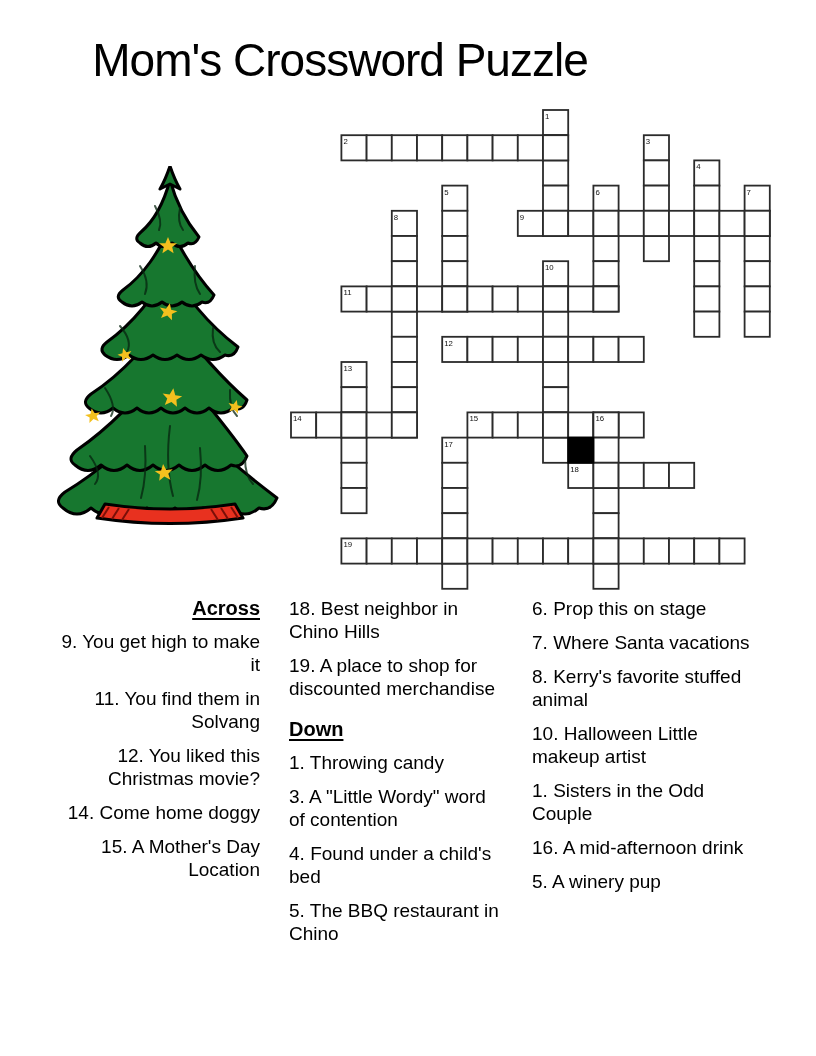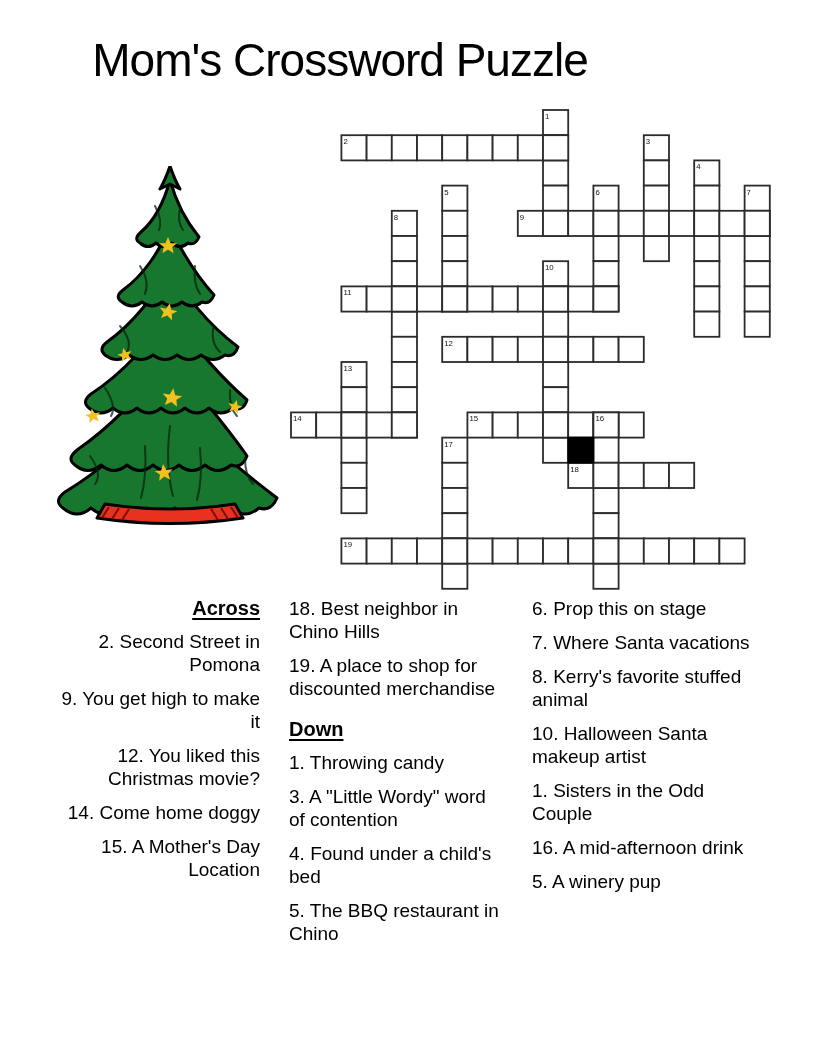--- a/index.html
+++ b/index.html
@@ -239,22 +239,22 @@
       <text x="179.4" y="312.4" font-size="7.8" fill="#111111">15</text>
       <text x="305.4" y="312.4" font-size="7.8" fill="#111111">16</text>
       <text x="154.2" y="337.59999999999997" font-size="7.8" fill="#111111">17</text>
       <text x="280.2" y="362.8" font-size="7.8" fill="#111111">18</text>
       <text x="53.4" y="438.4" font-size="7.8" fill="#111111">19</text>
     </svg></div>
 
 <div class="cluecol" id="col1">
   <div class="hdr">Across</div>
   <div id="list-a1">
-      <p class="clue"><b>2.</b> <span>Second Street in Pomona</span></p>
       <p class="clue"><b>9.</b> <span>You get high to make it</span></p>
+      <p class="clue"><b>11.</b> <span>You find them in Solvang</span></p>
       <p class="clue"><b>12.</b> <span>You liked this Christmas movie?</span></p>
       <p class="clue"><b>14.</b> <span>Come home doggy</span></p>
       <p class="clue"><b>15.</b> <span>A Mother's Day Location</span></p>
     </div>
 </div>
 <div class="cluecol" id="col2">
   <div id="list-a2">
       <p class="clue"><b>18.</b> <span>Best neighbor in Chino Hills</span></p>
       <p class="clue"><b>19.</b> <span>A place to shop for discounted merchandise</span></p>
     </div>
@@ -264,18 +264,18 @@
       <p class="clue"><b>3.</b> <span>A "Little Wordy" word of contention</span></p>
       <p class="clue"><b>4.</b> <span>Found under a child's bed</span></p>
       <p class="clue"><b>5.</b> <span>The BBQ restaurant in Chino</span></p>
     </div>
 </div>
 <div class="cluecol" id="col3">
   <div id="list-d2">
       <p class="clue"><b>6.</b> <span>Prop this on stage</span></p>
       <p class="clue"><b>7.</b> <span>Where Santa vacations</span></p>
       <p class="clue"><b>8.</b> <span>Kerry's favorite stuffed animal</span></p>
-      <p class="clue"><b>10.</b> <span>Halloween Santa makeup artist</span></p>
+      <p class="clue"><b>10.</b> <span>Halloween Little makeup artist</span></p>
       <p class="clue"><b>1.</b> <span>Sisters in the Odd Couple</span></p>
       <p class="clue"><b>16.</b> <span>A mid-afternoon drink</span></p>
       <p class="clue"><b>5.</b> <span>A winery pup</span></p>
     </div>
 </div>
 
 </body></html>

